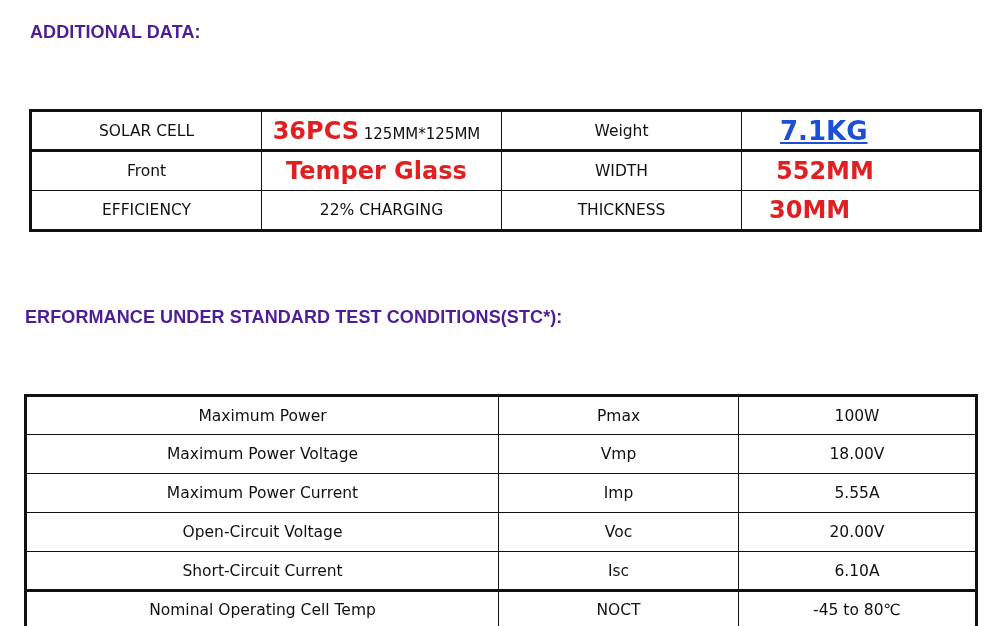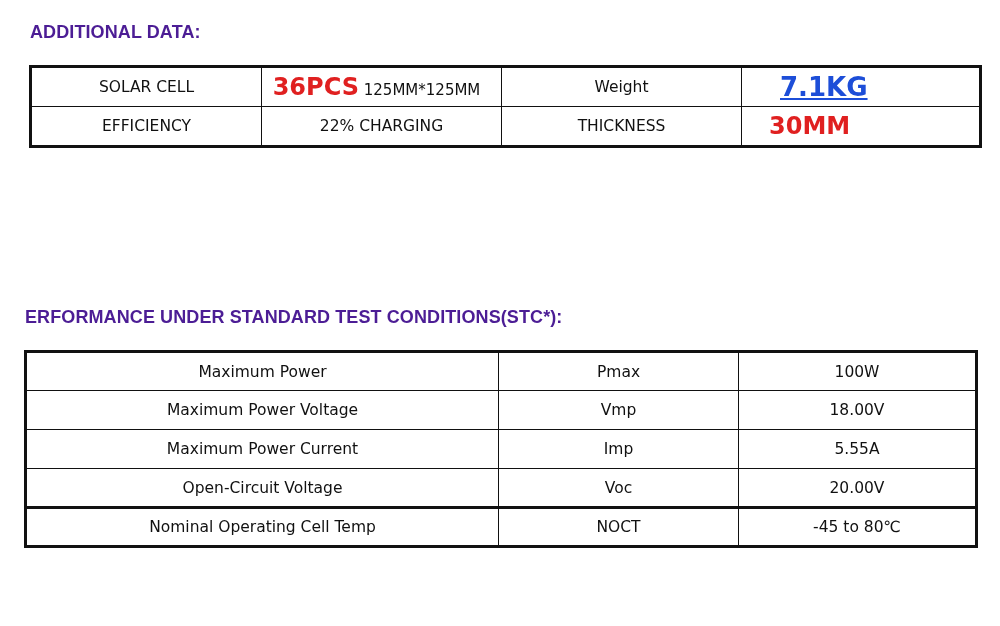--- a/index.html
+++ b/index.html
@@ -7,21 +7,21 @@
       width: 1000px; height: 626px; background: #ffffff; position: relative;
       font-family: "DejaVu Sans", sans-serif; color: #111; overflow: hidden;
     }
     .heading {
       position: absolute; font-family: "Liberation Sans", sans-serif;
       font-weight: bold; font-size: 18px; color: #4c1d95; letter-spacing: 0.1px;
     }
     #h1 { left: 30px; top: 22px; }
     #h2 { left: 25px; top: 307px; }
 
-    table { position: absolute; border-collapse: collapse; table-layout: fixed; }
+    table { position: absolute; border-collapse: collapse; table-layout: fixed; margin-top: 44px; }
     td {
       border: 1px solid #111; text-align: center; vertical-align: middle;
       font-size: 15.5px; color: #111; padding: 0; white-space: nowrap;
       font-family: "DejaVu Sans", sans-serif;
     }
     #t1 { left: 29px; top: 65px; width: 950px; border: 3px solid #111; }
     #t1 tr { height: 40px; }
     #t1 tr.thick-top td { border-top: 3px solid #111; }
     #t2 { left: 24px; top: 350px; width: 951px; border: 3px solid #111; }
     #t2 tr { height: 39px; }
@@ -41,20 +41,26 @@
       <col style="width:240px">
       <col style="width:240px">
       <col style="width:239px">
     </colgroup>
   <tbody>
       <tr>
     <td>SOLAR CELL</td>
     <td style="padding-right:10px"><span class="red">36PCS</span><span style="font-size:15px"> 125MM*125MM</span></td>
     <td>Weight</td>
     <td class="left" style="padding-left:38px"><span class="bold-black">7.1KG</span></td>
+  </tr>
+  <tr class="thick-top">
+    <td>Front</td>
+    <td class="left" style="padding-left:24px"><span class="red">Temper Glass</span></td>
+    <td>WIDTH</td>
+    <td class="left" style="padding-left:34px"><span class="red">552MM</span></td>
   </tr>
   <tr>
     <td>EFFICIENCY</td>
     <td>22% CHARGING</td>
     <td>THICKNESS</td>
     <td class="left" style="padding-left:27px"><span class="red">30MM</span></td>
   </tr>
 </tbody>
   </table>
 
@@ -80,19 +86,24 @@
   <tr>
     <td>Maximum Power Current</td>
     <td>Imp</td>
     <td>5.55A</td>
   </tr>
   <tr>
     <td>Open-Circuit Voltage</td>
     <td>Voc</td>
     <td>20.00V</td>
   </tr>
+  <tr>
+    <td>Short-Circuit Current</td>
+    <td>Isc</td>
+    <td>6.10A</td>
+  </tr>
   <tr class="thick-top">
     <td>Nominal Operating Cell Temp</td>
     <td>NOCT</td>
     <td>-45 to 80℃</td>
   </tr>
 </tbody>
   </table>
 
 </body></html>

